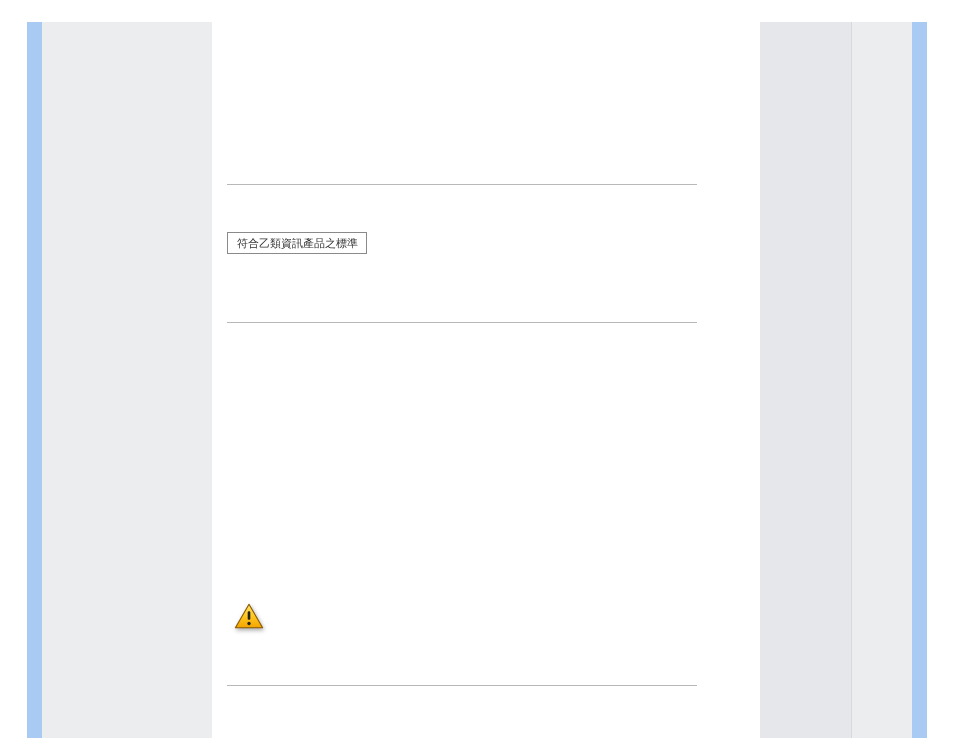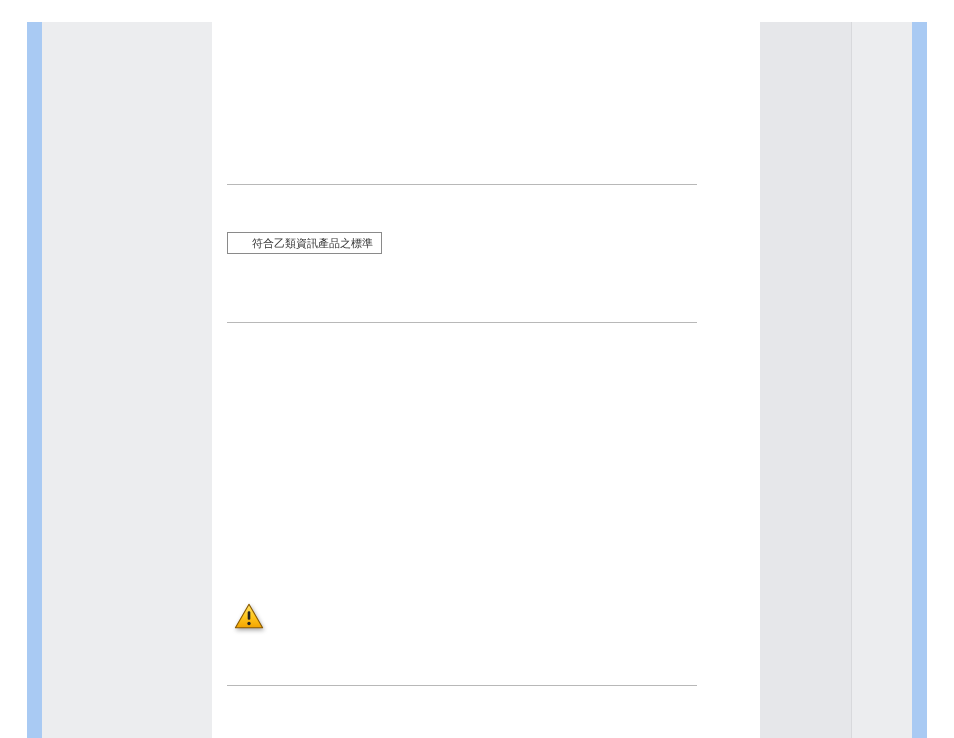--- a/index.html
+++ b/index.html
@@ -76,21 +76,21 @@
     height: 0;
   }
   .sep1 { top: 184px; }
   .sep2 { top: 322px; }
   .sep3 { top: 685px; }
   .boxed-note {
     position: absolute;
     top: 232px;
     left: 15px;
     border: 1px solid #8a8a8a;
-    padding: 3px 8px 3px 24px;
+    padding: 3px 8px 3px 9px;
     font-size: 11px;
     color: #333333;
     line-height: 1.3;
     background: #ffffff;
   }
   .warn-icon {
     position: absolute;
     top: 602px;
     left: 22px;
     width: 30px;

